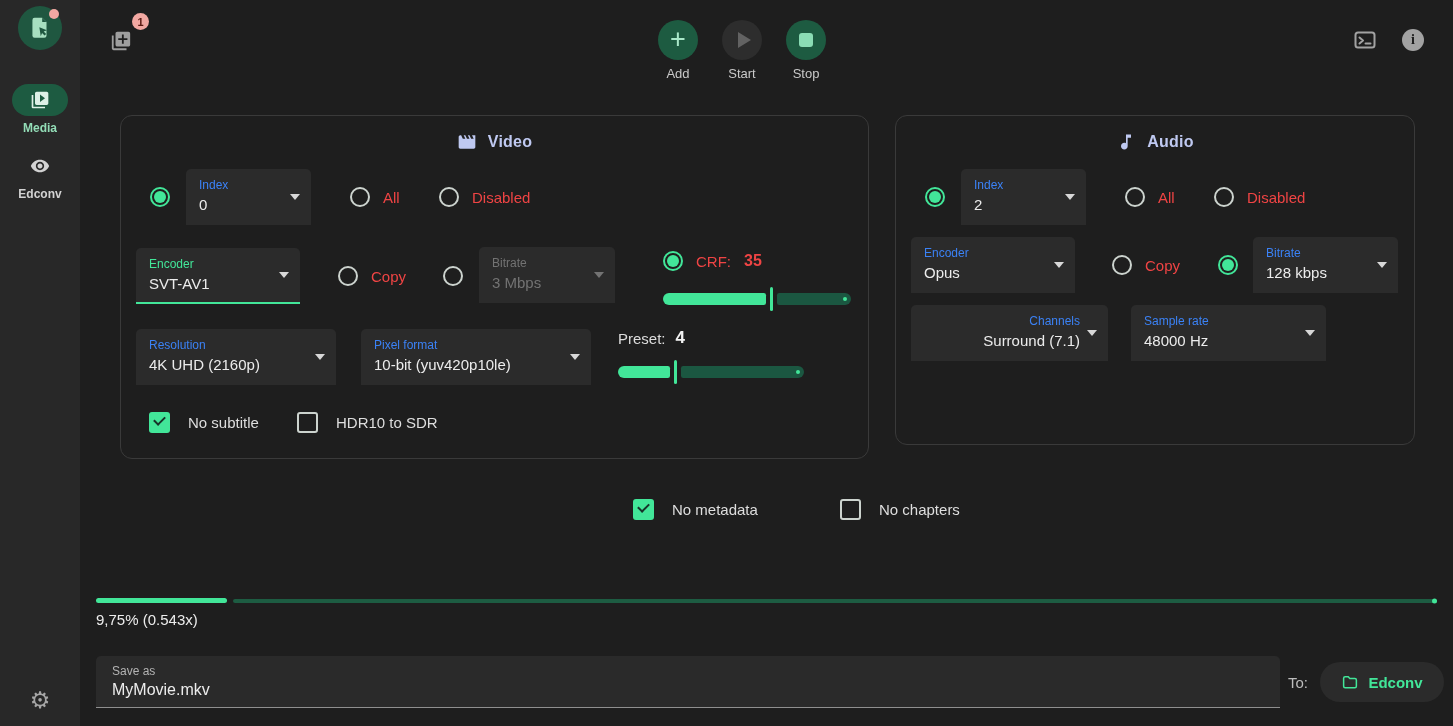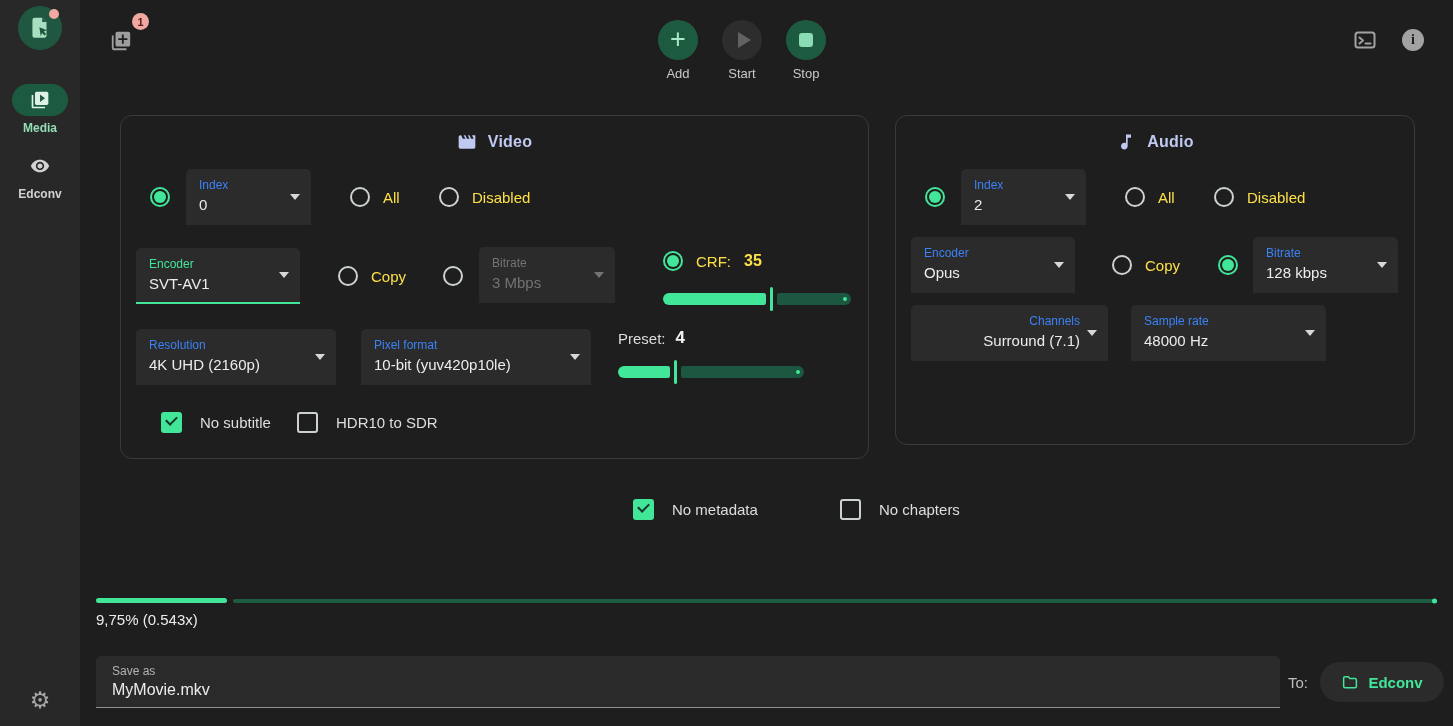--- a/index.html
+++ b/index.html
@@ -52,21 +52,21 @@
   #audio-card { left:895px; top:115px; width:520px; height:330px; }
   .card-header { position:absolute; left:0; top:16px; width:100%; display:flex;
                  align-items:center; justify-content:center; gap:11px; }
   .card-header svg { width:20px; height:20px; }
   .card-title { font-size:16px; font-weight:700; color:#bfc9f1; letter-spacing:.2px; }
   
   .radio { width:20px; height:20px; border:2px solid #ccd3ce; border-radius:50%; flex:none; position:relative; }
   .radio.checked { border-color:#42e699; }
   .radio.checked::after { content:""; position:absolute; inset:2px; border-radius:50%; background:#42e699; }
   .opt { position:absolute; display:flex; align-items:center; gap:13px; cursor:pointer; }
-  .opt-label { font-size:15px; color:#fde047;text-align:right; }
+  .opt-label { font-size:15px; color:#ef4444;text-align:right; }
   .checkbox { width:21px; height:21px; border-radius:3px; flex:none; position:relative; }
   .checkbox.checked { background:#42e699; }
   .checkbox.checked::after { content:""; position:absolute; left:5px; top:4px; width:9px; height:5px;
                              border-left:2.5px solid #17332a; border-bottom:2.5px solid #17332a;
                              transform:rotate(-45deg); }
   .checkbox.unchecked { border:2px solid #ccd3ce; border-radius:3px; }
   .check-opt { position:absolute; display:flex; align-items:center; gap:18px; cursor:pointer; }
   .check-label { font-size:15px; color:#dedede; }
   .dd { position:absolute; height:56px; background:#2b2b2b; border-radius:5px 5px 0 0;
         padding:9px 28px 8px 13px; cursor:pointer; }
@@ -256,21 +256,21 @@
     <span class="field-value">4</span>
   </div>
   <div class="slider" style="left:497px; top:244px; width:186px;">
     <div class="sl-fill" style="width: 28%;"></div>
     <div class="sl-thumb"></div>
     <div class="sl-track">
         <span class="sl-dot"></span>
       </div>
   </div>
 
-  <div class="check-opt" style="left:28px; top:296px;margin-left:12px;">
+  <div class="check-opt" style="left:28px; top:296px;">
     <span class="checkbox checked"></span>
     <span class="check-label">No subtitle</span>
   </div>
   <div class="check-opt" style="left:176px; top:296px;">
     <span class="checkbox unchecked"></span>
     <span class="check-label">HDR10 to SDR</span>
   </div>
 </div>
 
 <div class="card" id="audio-card">

